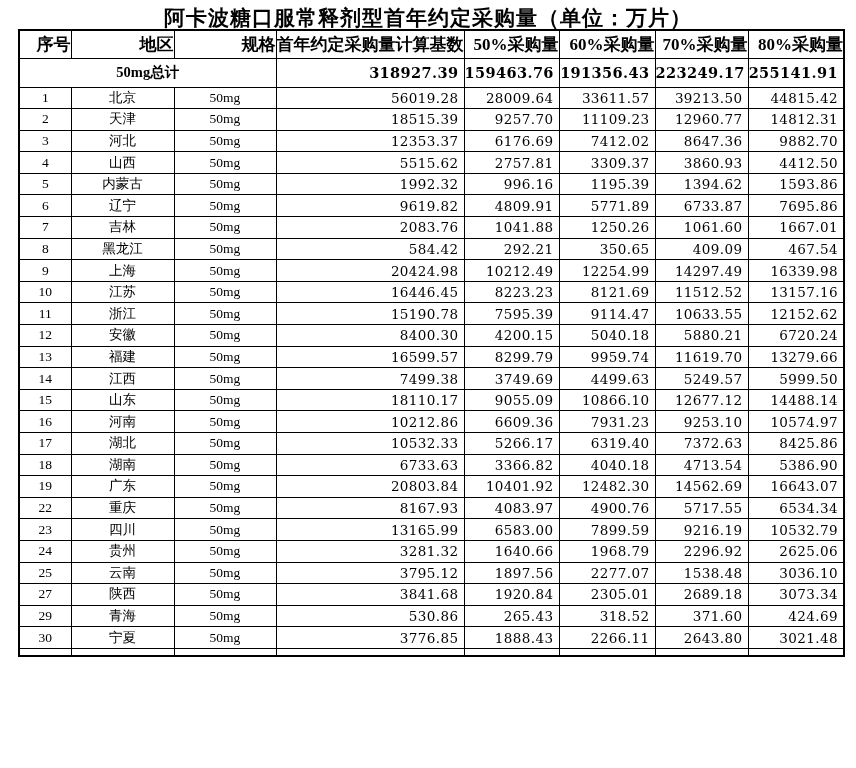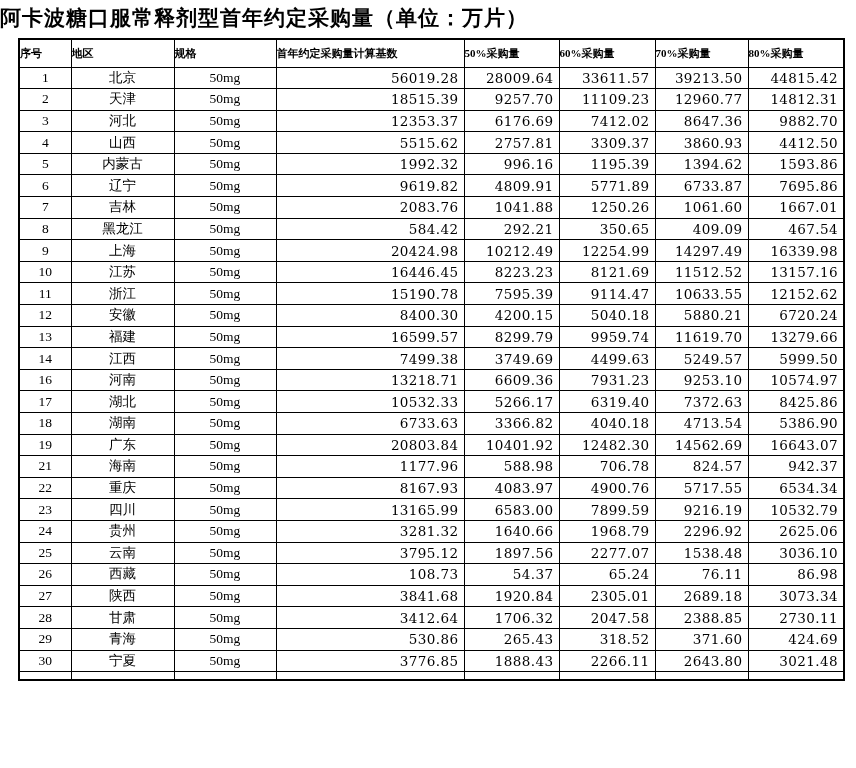--- a/index.html
+++ b/index.html
@@ -5,45 +5,46 @@
   html, body { margin: 0; padding: 0; }
   body {
     width: 856px;
     height: 768px;
     overflow: hidden;
     background: #ffffff;
     color: #000000;
     font-family: "Liberation Serif", "DejaVu Serif", serif;
   }
   .title {
-    height: 38px;
+    height: 29px;
     line-height: 36px;
+    text-align: center;
     font-weight: bold;
     font-size: 21px;
     letter-spacing: 1px;
   }
   table.proc {
     border-collapse: collapse;
     table-layout: fixed;
     width: 825px;
     margin-left: 18px;
     border: 2px solid #000;
   }
   table.proc th, table.proc td {
     border: 1px solid #000;
     padding: 0;
     overflow: hidden;
     white-space: nowrap;
     vertical-align: middle;
   }
   thead tr { height: 28px; }
   thead th {
-    font-size: 11px;
+    font-size: 17px;
     font-weight: bold;
-    text-align: left;
+    text-align: right;
   }
   tr.total-row { height: 29px; }
   tr.total-row td {
     font-weight: bold;
     font-size: 14.5px;
   }
   tr.data-row { height: 21.6px; }
   tr.data-row td { font-size: 13.5px; }
   tr.clipped-row { height: 8px; }
   .ctr { text-align: center; }
@@ -77,20 +78,28 @@
         <th>地区</th>
         <th>规格</th>
         <th>首年约定采购量计算基数</th>
         <th>50%采购量</th>
         <th>60%采购量</th>
         <th>70%采购量</th>
         <th>80%采购量</th>
       </tr>
     </thead>
     <tbody id="rows">
+      <tr class="total-row">
+        <td colspan="3" class="ctr">50mg总计</td>
+        <td class="num">318927.39</td>
+        <td class="num">159463.76</td>
+        <td class="num">191356.43</td>
+        <td class="num">223249.17</td>
+        <td class="num">255141.91</td>
+      </tr>
     <tr class="data-row">
           <td class="ctr">1</td>
           <td class="ctr">北京</td>
           <td class="ctr">50mg</td>
           <td class="num">56019.28</td>
           <td class="num">28009.64</td>
           <td class="num">33611.57</td>
           <td class="num">39213.50</td>
           <td class="num">44815.42</td>
         </tr>
@@ -218,24 +227,34 @@
           <td class="ctr">14</td>
           <td class="ctr">江西</td>
           <td class="ctr">50mg</td>
           <td class="num">7499.38</td>
           <td class="num">3749.69</td>
           <td class="num">4499.63</td>
           <td class="num">5249.57</td>
           <td class="num">5999.50</td>
         </tr>
         <tr class="data-row">
+          <td class="ctr">15</td>
+          <td class="ctr">山东</td>
+          <td class="ctr">50mg</td>
+          <td class="num">18110.17</td>
+          <td class="num">9055.09</td>
+          <td class="num">10866.10</td>
+          <td class="num">12677.12</td>
+          <td class="num">14488.14</td>
+        </tr>
+        <tr class="data-row">
           <td class="ctr">16</td>
           <td class="ctr">河南</td>
           <td class="ctr">50mg</td>
-          <td class="num">13218.71</td>
+          <td class="num">10212.86</td>
           <td class="num">6609.36</td>
           <td class="num">7931.23</td>
           <td class="num">9253.10</td>
           <td class="num">10574.97</td>
         </tr>
         <tr class="data-row">
           <td class="ctr">17</td>
           <td class="ctr">湖北</td>
           <td class="ctr">50mg</td>
           <td class="num">10532.33</td>
@@ -258,30 +277,20 @@
           <td class="ctr">19</td>
           <td class="ctr">广东</td>
           <td class="ctr">50mg</td>
           <td class="num">20803.84</td>
           <td class="num">10401.92</td>
           <td class="num">12482.30</td>
           <td class="num">14562.69</td>
           <td class="num">16643.07</td>
         </tr>
         <tr class="data-row">
-          <td class="ctr">21</td>
-          <td class="ctr">海南</td>
-          <td class="ctr">50mg</td>
-          <td class="num">1177.96</td>
-          <td class="num">588.98</td>
-          <td class="num">706.78</td>
-          <td class="num">824.57</td>
-          <td class="num">942.37</td>
-        </tr>
-        <tr class="data-row">
           <td class="ctr">22</td>
           <td class="ctr">重庆</td>
           <td class="ctr">50mg</td>
           <td class="num">8167.93</td>
           <td class="num">4083.97</td>
           <td class="num">4900.76</td>
           <td class="num">5717.55</td>
           <td class="num">6534.34</td>
         </tr>
         <tr class="data-row">
@@ -308,50 +317,30 @@
           <td class="ctr">25</td>
           <td class="ctr">云南</td>
           <td class="ctr">50mg</td>
           <td class="num">3795.12</td>
           <td class="num">1897.56</td>
           <td class="num">2277.07</td>
           <td class="num">1538.48</td>
           <td class="num">3036.10</td>
         </tr>
         <tr class="data-row">
-          <td class="ctr">26</td>
-          <td class="ctr">西藏</td>
-          <td class="ctr">50mg</td>
-          <td class="num">108.73</td>
-          <td class="num">54.37</td>
-          <td class="num">65.24</td>
-          <td class="num">76.11</td>
-          <td class="num">86.98</td>
-        </tr>
-        <tr class="data-row">
           <td class="ctr">27</td>
           <td class="ctr">陕西</td>
           <td class="ctr">50mg</td>
           <td class="num">3841.68</td>
           <td class="num">1920.84</td>
           <td class="num">2305.01</td>
           <td class="num">2689.18</td>
           <td class="num">3073.34</td>
         </tr>
         <tr class="data-row">
-          <td class="ctr">28</td>
-          <td class="ctr">甘肃</td>
-          <td class="ctr">50mg</td>
-          <td class="num">3412.64</td>
-          <td class="num">1706.32</td>
-          <td class="num">2047.58</td>
-          <td class="num">2388.85</td>
-          <td class="num">2730.11</td>
-        </tr>
-        <tr class="data-row">
           <td class="ctr">29</td>
           <td class="ctr">青海</td>
           <td class="ctr">50mg</td>
           <td class="num">530.86</td>
           <td class="num">265.43</td>
           <td class="num">318.52</td>
           <td class="num">371.60</td>
           <td class="num">424.69</td>
         </tr>
         <tr class="data-row">

